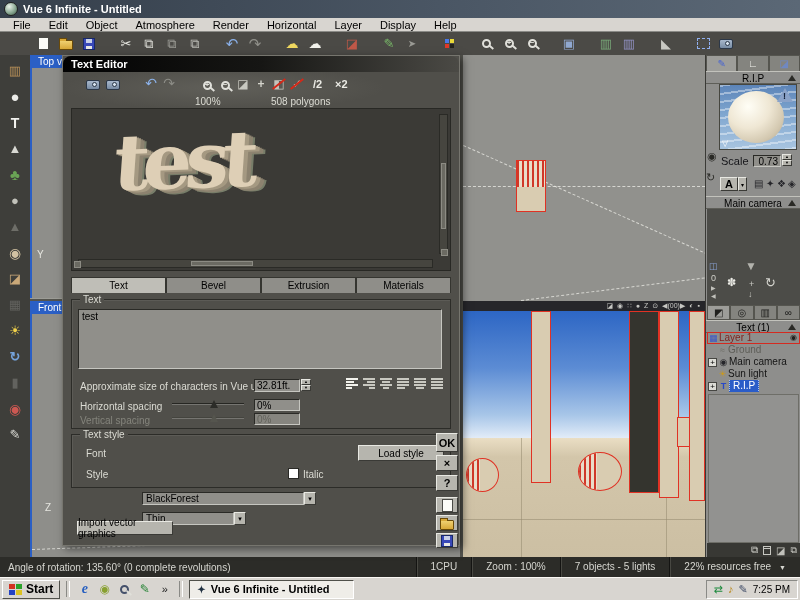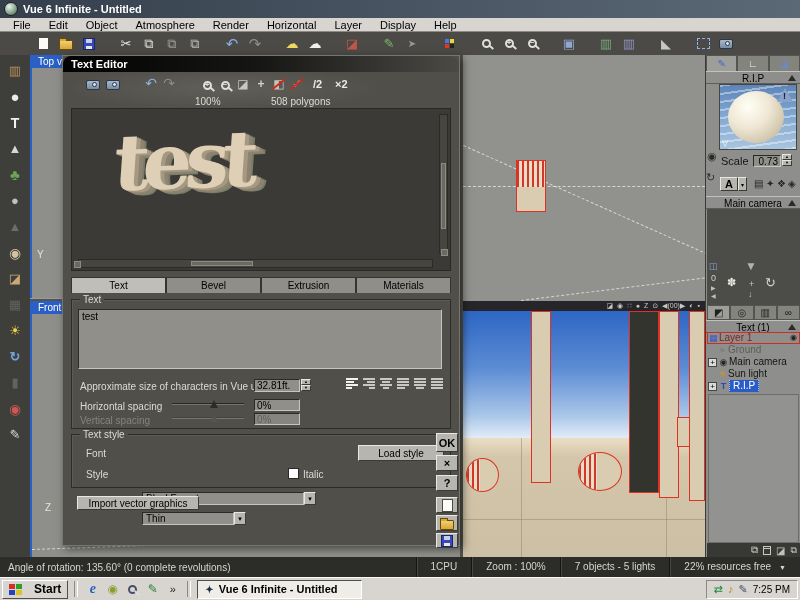--- a/index.html
+++ b/index.html
@@ -161,21 +161,21 @@
   .al6{background:linear-gradient(#c8c8c0,#c8c8c0) 1px 1px/12px 2px no-repeat,linear-gradient(#c8c8c0,#c8c8c0) 1px 4px/12px 2px no-repeat,linear-gradient(#c8c8c0,#c8c8c0) 1px 7px/12px 2px no-repeat,linear-gradient(#c8c8c0,#c8c8c0) 1px 10px/12px 2px no-repeat;}
   
   .statusbar{left:0;top:557px;width:800px;height:20px;background:#2c2c28;color:#d6d6d0;font-size:10px;
              display:flex;align-items:center;box-sizing:border-box;}
   .sb-msg{padding-left:8px;white-space:nowrap;}
   .sb-sp{flex:1;}
   .seg{height:20px;line-height:20px;padding:0 14px;border-left:1px solid #141412;box-shadow:inset 1px 0 0 #48484202,inset 1px 0 0 #484842;white-space:nowrap;}
   .seg .drop{font-size:7px;margin-left:8px;}
   .taskbar{left:0;top:577px;width:800px;height:23px;background:#d8d5d0;border-top:1px solid #faf8f4;
            display:flex;align-items:center;gap:3px;padding:0 2px;box-sizing:border-box;}
-  .startbtn{height:19px;display:flex;align-items:center;gap:12px;padding:0 6px;background:#d8d5d0;border:1px solid;
+  .startbtn{height:19px;display:flex;align-items:center;gap:4px;padding:0 6px;background:#d8d5d0;border:1px solid;
             border-color:#fff #50504a #50504a #fff;font-weight:bold;font-size:12px;box-sizing:border-box;}
   .flag{width:13px;height:11px;display:grid;grid-template-columns:1fr 1fr;grid-template-rows:1fr 1fr;gap:1px;}
   .flag i{display:block;}
   .groove{width:2px;height:16px;border-left:1px solid #8a8a86;border-right:1px solid #fff;margin:0 3px;}
   .ql{width:17px;height:17px;display:flex;align-items:center;justify-content:center;font-size:12px;}
   .taskbtn{height:19px;display:flex;align-items:center;gap:5px;padding:0 7px;min-width:165px;background:#efede8;
            border:1px solid;border-color:#50504a #fff #fff #50504a;font-weight:bold;font-size:11px;box-sizing:border-box;}
   .tray{margin-left:auto;height:19px;display:flex;align-items:center;gap:5px;padding:0 7px;border:1px solid;
         border-color:#8a8a86 #fff #fff #8a8a86;font-size:10px;box-sizing:border-box;}
 </style>
@@ -501,21 +501,21 @@
       <span class="btn3d" style="position:absolute;left:286px;top:10px;width:86px;height:16px;font-size:10px">Load style</span>
       <span class="lab" style="position:absolute;left:14px;top:34px">Style</span>
       <div class="dd" style="position:absolute;left:70px;top:31px;width:104px">
         <span class="val">Thin</span>
           <span class="btn"></span>
       </div>
       <span class="cb" style="position:absolute;left:216px;top:33px"></span>
       <span class="lab" style="position:absolute;left:231px;top:34px">Italic</span>
     </div>
 
-    <span class="ab btn3d" style="left:14px;top:440px;width:122px;height:14px;font-size:10px">Import vector graphics</span>
+    <span class="ab btn3d" style="left:14px;top:465px;width:96px;height:14px;font-size:10px">Import vector graphics</span>
 
     <span class="ab btn3d" style="left:373px;top:377px;width:22px;height:19px;font-weight:bold;font-size:11px">OK</span>
     <span class="ab btn3d" style="left:373px;top:399px;width:22px;height:16px;font-weight:bold;font-size:11px">×</span>
     <span class="ab btn3d" style="left:373px;top:419px;width:22px;height:16px;font-weight:bold;font-size:11px">?</span>
     <span class="ab btn3d" style="left:373px;top:441px;width:22px;height:16px">
         <span class="i-page"></span>
       </span>
     <span class="ab btn3d" style="left:373px;top:459px;width:22px;height:16px">
         <span class="i-folder"></span>
       </span>

